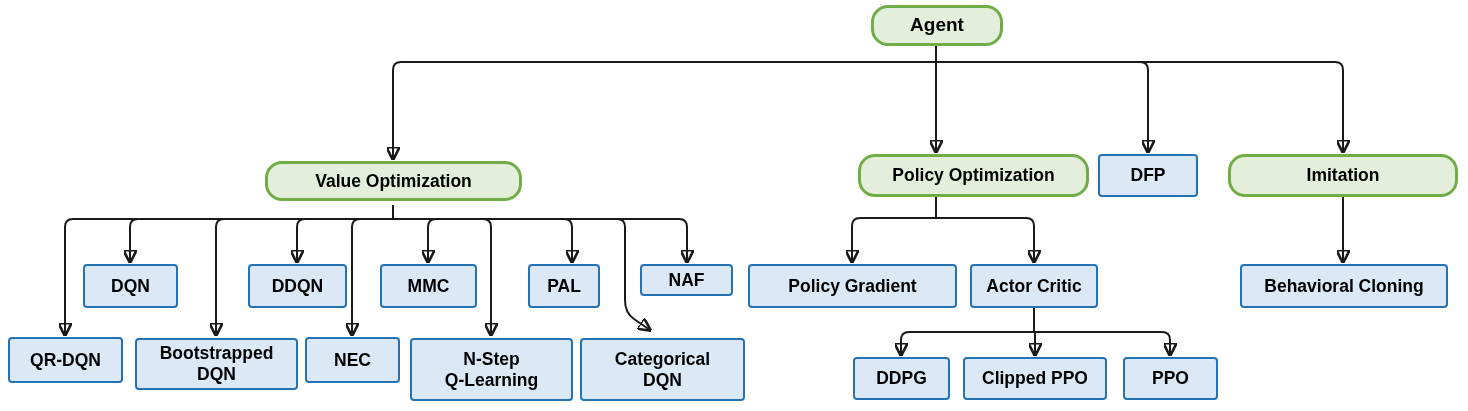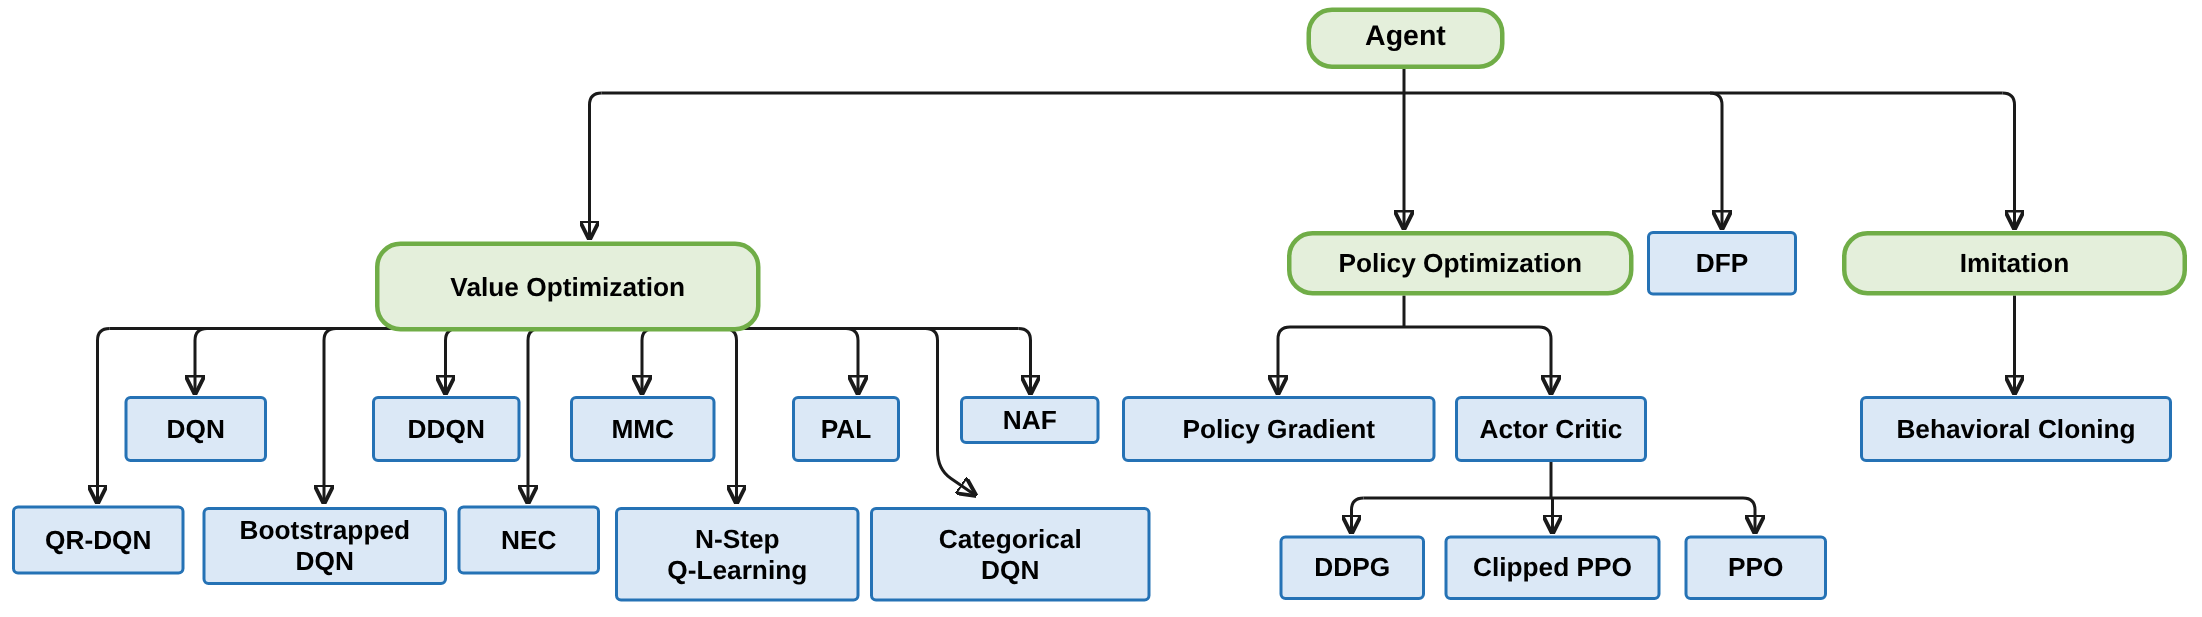--- a/index.html
+++ b/index.html
@@ -77,21 +77,21 @@
     <path d="M1035,332 L1035,355" marker-end="url(#arrow)"></path>
     <path d="M1162,332 Q1170,332 1170,340 L1170,355" marker-end="url(#arrow)"></path>
 
     <path d="M1343,197 L1343,262" marker-end="url(#arrow)"></path>
   </svg>
 
   <div class="node green root" style="left:871px;top:5px;width:132px;height:41px">
     <span class="label">Agent</span>
   </div>
 
-  <div class="node green" style="left:250px;top:161px;width:257px;height:60px">
+  <div class="node green" style="left:265px;top:161px;width:257px;height:40px">
     <span class="label">Value Optimization</span>
   </div>
   <div class="node green" style="left:858px;top:154px;width:231px;height:43px">
     <span class="label">Policy Optimization</span>
   </div>
   <div class="node blue" style="left:1098px;top:154px;width:100px;height:43px">
     <span class="label">DFP</span>
   </div>
   <div class="node green" style="left:1228px;top:154px;width:230px;height:43px">
     <span class="label">Imitation</span>
@@ -129,21 +129,21 @@
     <span class="label">Bootstrapped
 DQN</span>
   </div>
   <div class="node blue" style="left:305px;top:337px;width:95px;height:46px">
     <span class="label">NEC</span>
   </div>
   <div class="node blue" style="left:410px;top:338px;width:163px;height:63px">
     <span class="label">N-Step
 Q-Learning</span>
   </div>
-  <div class="node blue" style="left:580px;top:338px;width:187px;height:63px">
+  <div class="node blue" style="left:580px;top:338px;width:165px;height:63px">
     <span class="label">Categorical
 DQN</span>
   </div>
   <div class="node blue" style="left:853px;top:357px;width:97px;height:43px">
     <span class="label">DDPG</span>
   </div>
   <div class="node blue" style="left:963px;top:357px;width:144px;height:43px">
     <span class="label">Clipped PPO</span>
   </div>
   <div class="node blue" style="left:1123px;top:357px;width:95px;height:43px">

